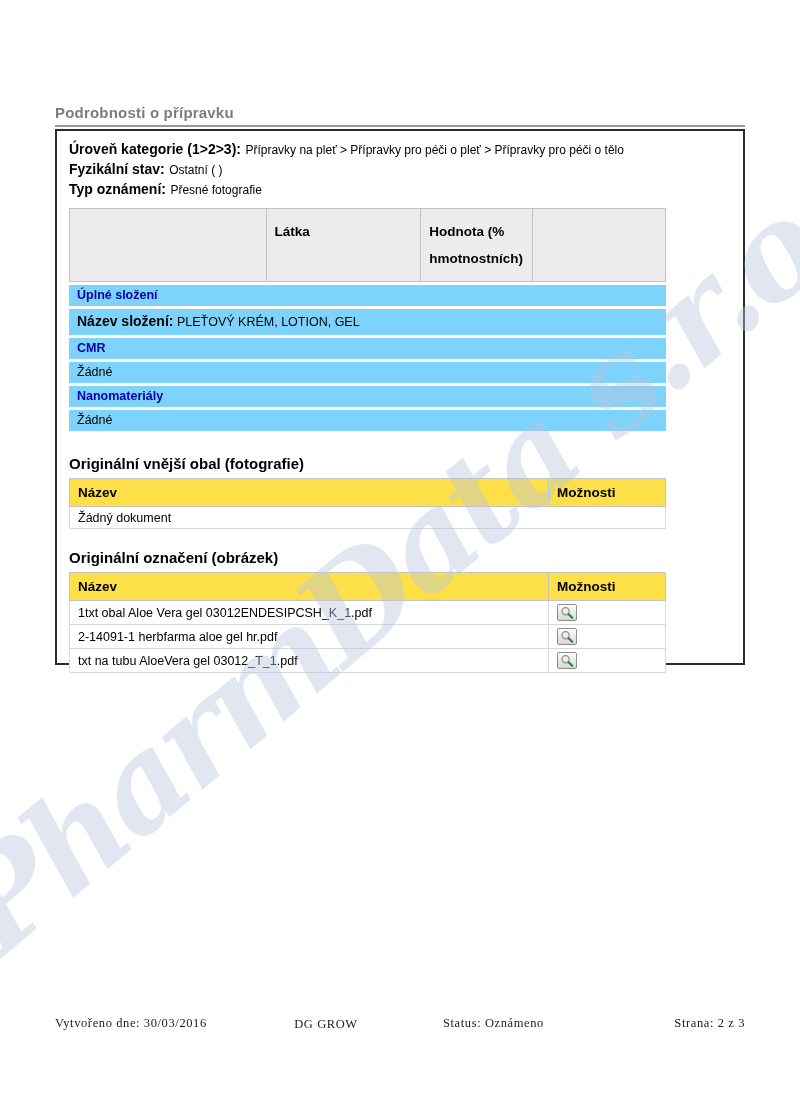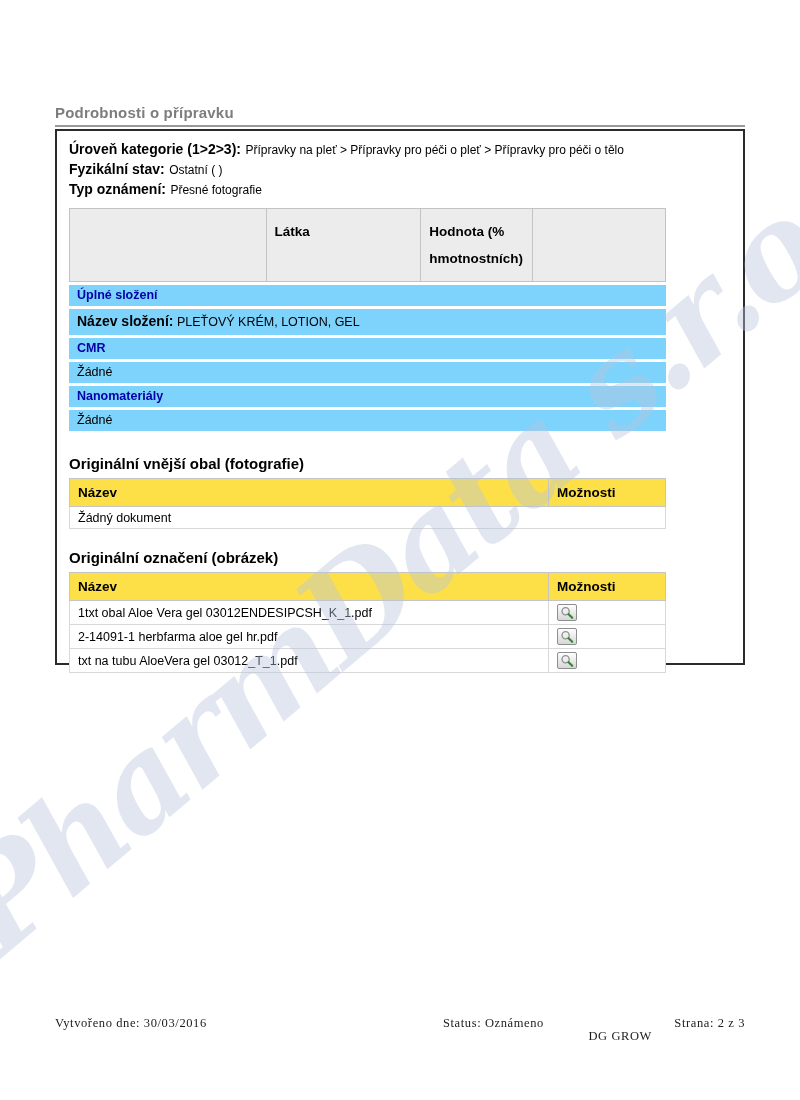--- a/index.html
+++ b/index.html
@@ -94,21 +94,21 @@
   }
 
   .footer {
     position:absolute; top:1016px; left:0; width:800px;
     font-family:"Liberation Serif", serif;
     font-size:12.5px; letter-spacing:0.6px; color:#1b1b1b;
   }
   .footer-created { position:absolute; left:55px; top:0; }
   .footer-status  { position:absolute; left:443px; top:0; }
   .footer-page    { position:absolute; right:55px; top:0; }
-  .footer-org     { position:absolute; left:0; top:13px; width:652px; text-align:right; }
+  .footer-org     { position:absolute; left:0; top:1px; width:652px; text-align:center; }
 
   .watermark {
     position:absolute; left:400px; top:565px;
     transform:translate(-50%,-50%) rotate(-40deg);
     font-family:"DejaVu Serif", serif;
     font-style:italic; font-weight:bold;
     font-size:128px; letter-spacing:-5px;
     color:#b9c6dd; opacity:0.42;
     white-space:nowrap;
     z-index:40; pointer-events:none;

